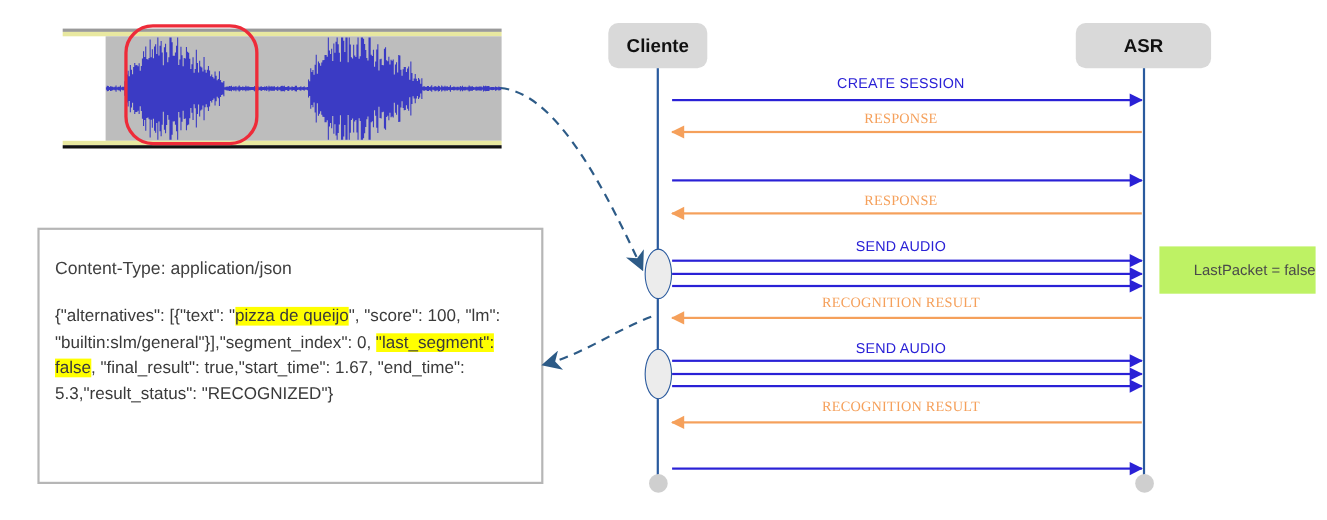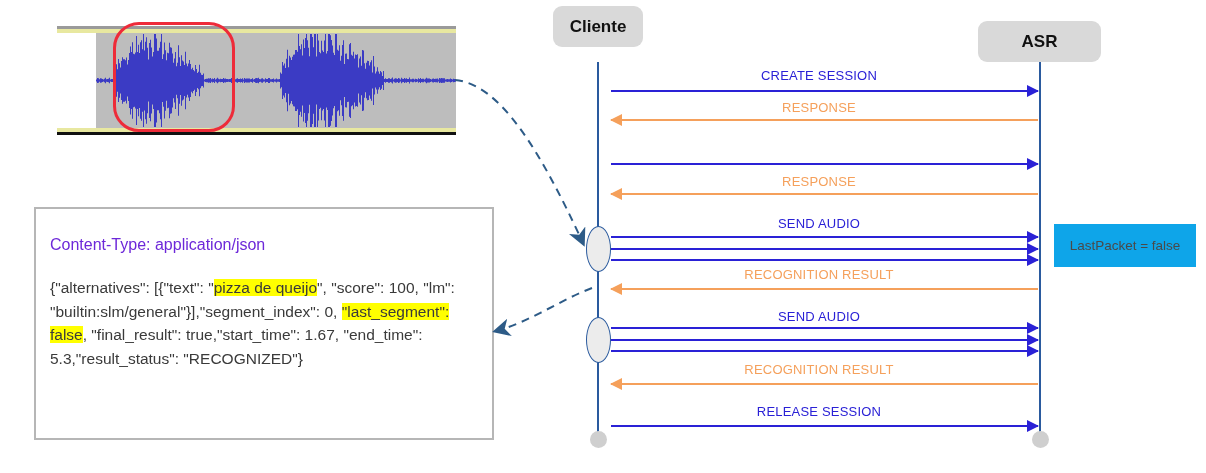--- a/index.html
+++ b/index.html
@@ -33,31 +33,31 @@
   
   #msg-box{
     left:34px;top:207px;width:460px;height:233px;
     background:#fff;border:2px solid #b6b6b6;box-sizing:border-box;
   }
   #msg-inner{padding:25px 0 0 14px;}
   #msg-title{
     font-size:16.5px;font-weight:bold;color:#2e2e2e;letter-spacing:.1px;
     border-bottom:1px dotted transparent;
   }
-  .msg-line{font-size:16px;color:#6d28d9;line-height:22px;}
+  .msg-line{font-size:16px;color:#404040;line-height:22px;}
   #msg-body{margin-top:20px;font-size:15.5px;color:#3a3a3a;line-height:23.5px;width:436px;}
   .hl{background:#ffff00;}
 
   
   .actor-box{
     background:#d9d9d9;border-radius:9px;height:41px;
     display:flex;align-items:center;justify-content:center;
     font-size:17px;font-weight:bold;color:#111;
   }
-  #actor-cliente{left:553px;top:6px;width:90px;}
+  #actor-cliente{left:553px;top:21px;width:90px;}
   #actor-asr{left:978px;top:21px;width:123px;}
 
   .lifeline{width:2px;background:#2a5a9e;}
   #lifeline-cliente{left:597px;top:62px;height:378px;}
   #lifeline-asr{left:1039px;top:62px;height:378px;}
 
   .endcap{
     width:17px;height:17px;border-radius:50%;background:#cfcfcf;
   }
   #endcap-cliente{left:590px;top:431px;}
@@ -68,26 +68,26 @@
     background:#ececec;border:1.5px solid #2a5a9e;box-sizing:border-box;
   }
   #activation-1{left:586px;top:226px;}
   #activation-2{left:586px;top:317px;}
 
   .lbl{
     position:absolute;font-size:13px;letter-spacing:.2px;white-space:nowrap;
     text-align:center;
   }
   .lbl.blue{color:#2a21d6;}
-  .lbl.orange{color:#f5a05b;}
+  .lbl.orange{color:#f5a05b;font-family:Liberation Serif, serif;}
 
   
   #note-lastpacket{
-    left:1054px;top:224px;width:142px;height:43px;background:#0ea5e9;
-    display:flex;align-items:center;justify-content:center;
+    left:1054px;top:224px;width:142px;height:43px;background:#bef264;
+    display:flex;align-items:center;justify-content:flex-end;
     font-size:13.5px;color:#4a4a4a;
   }
 
   
   #connectors{left:0;top:0;width:1206px;height:473px;pointer-events:none;}
 </style>
 </head>
 <body>
 
 <div class="abs" id="wave-panel">
@@ -158,21 +158,20 @@
     <div class="abs" style="left: 611px; top: 339px; width: 427px; height: 0px; border-top: 2px solid rgb(42, 33, 214);"></div>
     <div class="abs" style="top: 334px; width: 0px; height: 0px; border-top: 6px solid transparent; border-bottom: 6px solid transparent; left: 1027px; border-left: 12px solid rgb(42, 33, 214);"></div>
     <div class="abs" style="left: 611px; top: 350px; width: 427px; height: 0px; border-top: 2px solid rgb(42, 33, 214);"></div>
     <div class="abs" style="top: 345px; width: 0px; height: 0px; border-top: 6px solid transparent; border-bottom: 6px solid transparent; left: 1027px; border-left: 12px solid rgb(42, 33, 214);"></div>
     <div class="lbl blue" style="left: 598px; width: 442px; top: 309px; color: rgb(42, 33, 214);">SEND AUDIO</div>
     <div class="abs" style="left: 611px; top: 383px; width: 427px; height: 0px; border-top: 2px solid rgb(245, 160, 91);"></div>
     <div class="abs" style="top: 378px; width: 0px; height: 0px; border-top: 6px solid transparent; border-bottom: 6px solid transparent; left: 610px; border-right: 12px solid rgb(245, 160, 91);"></div>
     <div class="lbl orange" style="left: 598px; width: 442px; top: 362px; color: rgb(245, 160, 91);">RECOGNITION RESULT</div>
     <div class="abs" style="left: 611px; top: 425px; width: 427px; height: 0px; border-top: 2px solid rgb(42, 33, 214);"></div>
     <div class="abs" style="top: 420px; width: 0px; height: 0px; border-top: 6px solid transparent; border-bottom: 6px solid transparent; left: 1027px; border-left: 12px solid rgb(42, 33, 214);"></div>
-    <div class="lbl blue" style="left: 598px; width: 442px; top: 404px; color: rgb(42, 33, 214);">RELEASE SESSION</div>
   </div>
 
 <div class="abs" id="note-lastpacket">
   <span>LastPacket = false</span>
 </div>
 
 <svg class="abs" id="connectors">
   <defs>
     <marker id="dhead" markerWidth="9" markerHeight="9" refX="7" refY="4.5" orient="auto">
       <path d="M0,0 L9,4.5 L0,9 L2.5,4.5 Z" fill="#2d5b87"></path>

